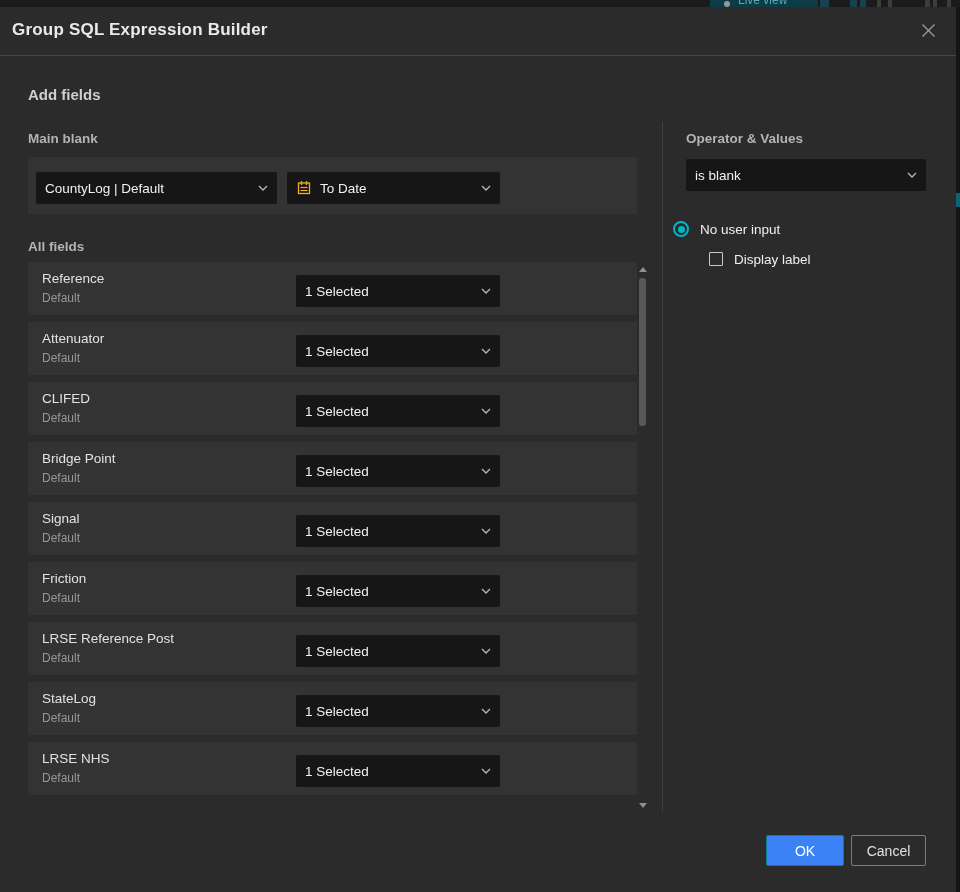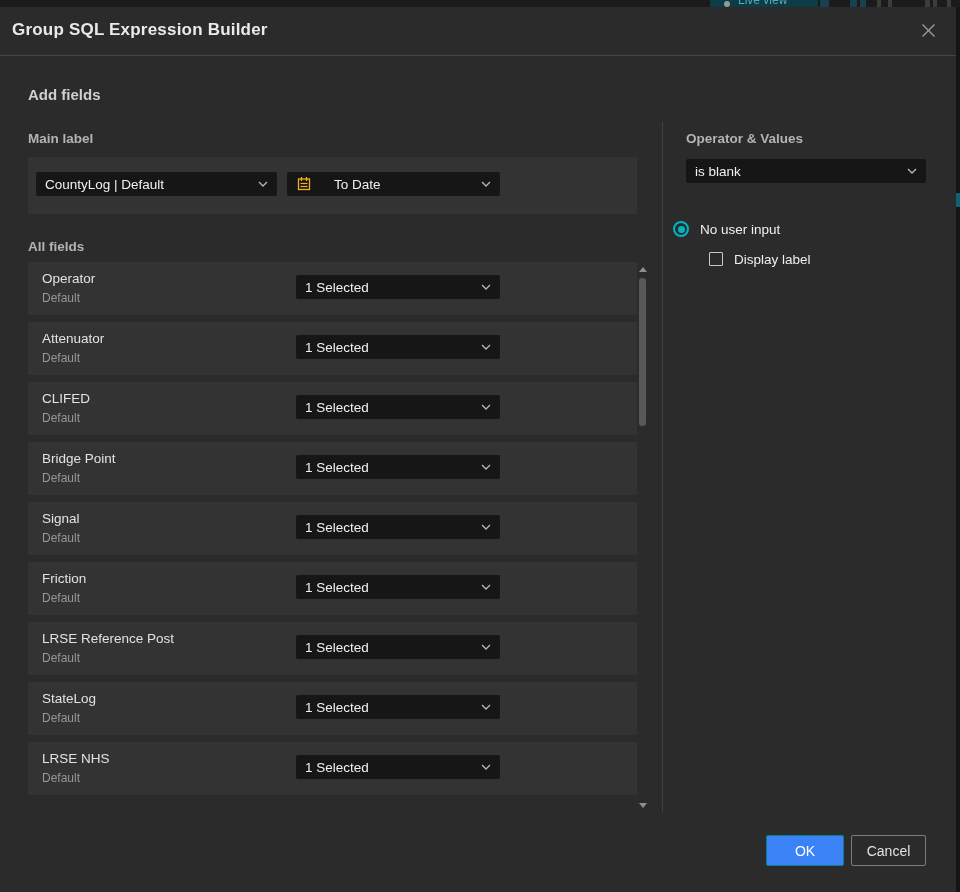--- a/index.html
+++ b/index.html
@@ -76,21 +76,21 @@
 
   .main-field-panel {
     position: absolute; left: 28px; top: 150px; width: 609px; height: 57px;
     background: #333333;
   }
 
   
   .select {
     position: absolute; height: 24px; background: #161616; border-radius: 2px;
     display: flex; align-items: center; cursor: pointer;
-    padding: 8px 9px; gap: 22px;
+    padding: 16px 9px; gap: 8px;
   }
   .select .select-value {
     font-size: 13.5px; color: #f1f1f1; flex: 1;
     white-space: nowrap; overflow: hidden;
   }
   .select .chev { display: flex; align-items: center; flex: none; }
 
   .dd-main-field { left: 8px;  top: 15px; width: 241px; }
   .dd-main-type  { left: 259px; top: 15px; width: 213px; }
   .dd-main-type .cal-icon { display: flex; align-items: center; flex: none; }
@@ -207,21 +207,21 @@
         <svg width="15" height="15" viewBox="0 0 15 15">
           <line x1="1.5" y1="1.5" x2="13.5" y2="13.5" stroke="#9e9e9e" stroke-width="1.3"></line>
           <line x1="13.5" y1="1.5" x2="1.5" y2="13.5" stroke="#9e9e9e" stroke-width="1.3"></line>
         </svg>
       </span>
     </button>
   </div>
 
   <div class="section-heading">Add fields</div>
 
-  <div class="group-label main-field-label">Main label</div>
+  <div class="group-label main-field-label">Main blank</div>
   <div class="main-field-panel">
     <div class="select dd-main-field">
       <span class="select-value">CountyLog | Default</span>
       <span class="chev">
         <svg width="10" height="6" viewBox="0 0 10 6">
             <polyline points="1,1 5,5 9,1" fill="none" stroke="#b8b8b8" stroke-width="1.3"></polyline>
           </svg>
       </span>
     </div>
     <div class="select dd-main-type">
@@ -239,21 +239,21 @@
         <svg width="10" height="6" viewBox="0 0 10 6">
             <polyline points="1,1 5,5 9,1" fill="none" stroke="#b8b8b8" stroke-width="1.3"></polyline>
           </svg>
       </span>
     </div>
   </div>
 
   <div class="group-label all-fields-label">All fields</div>
   <div class="fields-list" id="fields-list">
       <div class="field-row">
-    <div class="field-name">Operator</div>
+    <div class="field-name">Reference</div>
     <div class="field-subtitle">Default</div>
     <div class="select row-select">
       <span class="select-value">1 Selected</span>
       <span class="chev">
         <svg width="10" height="6" viewBox="0 0 10 6">
               <polyline points="1,1 5,5 9,1" fill="none" stroke="#b8b8b8" stroke-width="1.3"></polyline>
             </svg>
       </span>
     </div>
   </div>

